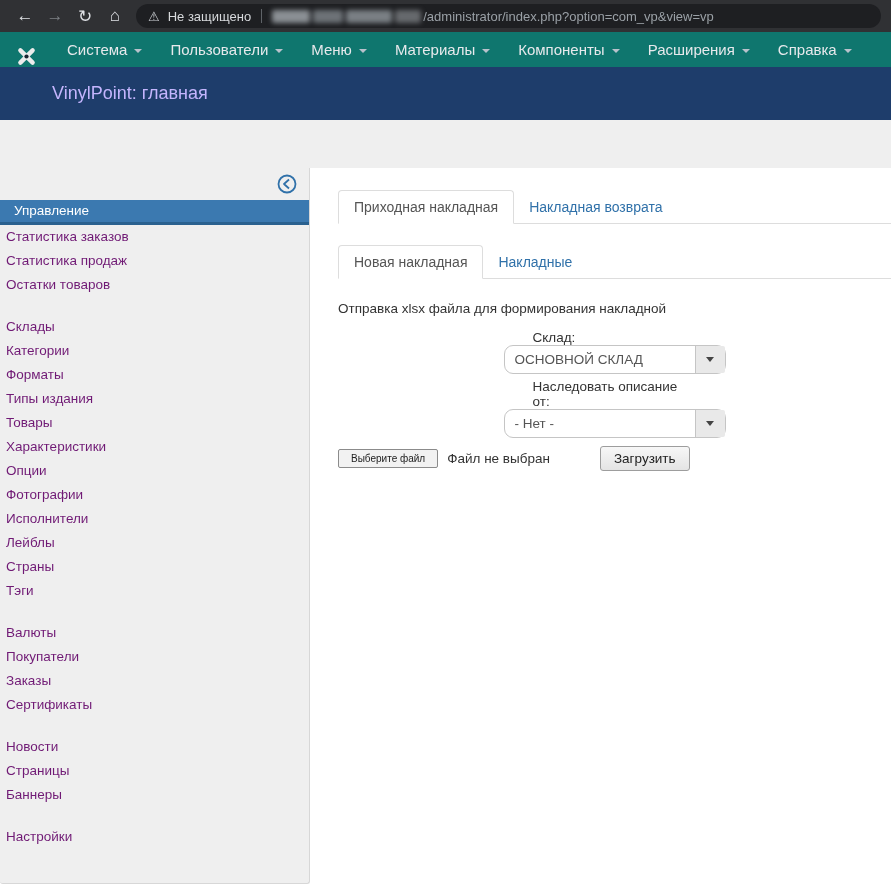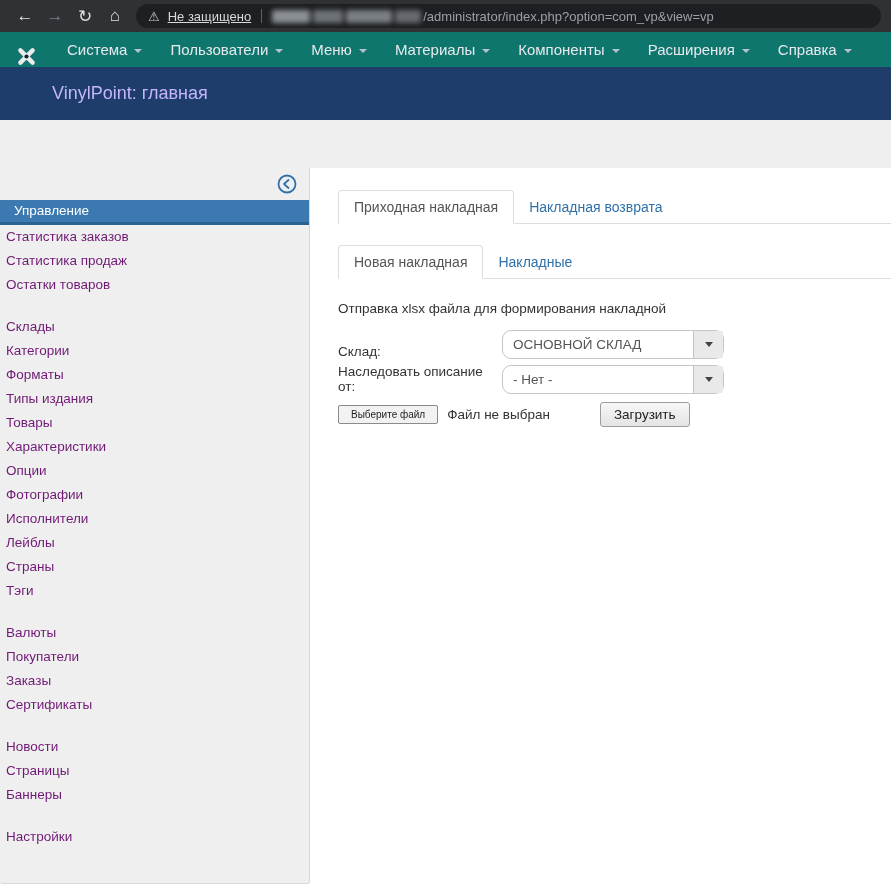--- a/index.html
+++ b/index.html
@@ -6,21 +6,21 @@
   html,body { width:891px; height:893px; background:#fff; font-family:"Liberation Sans",sans-serif; overflow:hidden; }
 
   
   .browser-bar { height:32px; background:#303134; display:flex; align-items:center; padding:0 10px; }
   .nav-ico { width:30px; height:28px; display:flex; align-items:center; justify-content:center;
              font-size:17px; color:#dfe1e5; cursor:pointer; }
   .nav-ico.disabled { color:#7d8186; }
   .omnibox { flex:1; height:24px; margin-left:6px; background:#1e1f22; border-radius:12px;
              display:flex; align-items:center; padding:0 12px; font-size:13px; }
   .warn-ico { color:#cdd0d4; font-size:13px; margin-right:8px; }
-  .sec-label { color:#d7d9dc; white-space:nowrap;text-decoration:underline; }
+  .sec-label { color:#d7d9dc; white-space:nowrap; }
   .omni-sep { width:1px; height:14px; background:#5f6368; margin:0 10px; }
   .redacted { display:flex; gap:3px; margin-right:2px; filter:blur(2.5px); }
   .redacted i { display:block; height:13px; border-radius:2px; }
   .redacted i:nth-child(1){ width:38px; background:#8a8f94; }
   .redacted i:nth-child(2){ width:30px; background:#6d7277; }
   .redacted i:nth-child(3){ width:46px; background:#7a7f84; }
   .redacted i:nth-child(4){ width:26px; background:#66696d; }
   .url-path { color:#9aa0a6; white-space:nowrap; }
 
   
@@ -50,21 +50,21 @@
 
   
   .main { flex:1; background:#fff; min-height:725px; padding:22px 0 0 28px; }
   .nav-tabs { display:flex; align-items:flex-end; border-bottom:1px solid #ddd; }
   .tab { font-size:14px; padding:8px 15px; cursor:pointer; white-space:nowrap; }
   .tab.inactive { color:#3071a9; }
   .tab.active { color:#555; background:#fff; border:1px solid #ddd; border-bottom:1px solid #fff;
                 border-radius:4px 4px 0 0; margin-bottom:-1px; }
   .subtabs { margin-top:21px;text-align:right; }
   .form-desc { margin:22px 0 14px 0; font-size:13.5px; color:#333; }
-  .form-row { display:flex; align-items:flex-end; margin-bottom:5px; }
+  .form-row { display:flex; align-items:center; margin-bottom:5px;flex-direction:column; }
   .form-label { width:164px; font-size:13.5px; color:#333; flex:none; }
   .select-widget { width:222px; height:29px; border:1px solid #c5c5c5; border-radius:9px;
                    display:flex; background:#fff; cursor:pointer; }
   .select-value { flex:1; display:flex; align-items:center; padding:0 10px; font-size:13.5px; color:#555;
                   white-space:nowrap; overflow:hidden; }
   .select-caret-box { width:30px; border-left:1px solid #c5c5c5; background:#e9e9e9; border-radius:0 2px 2px 0;
                       display:flex; align-items:center; justify-content:center; }
   .select-caret { width:0; height:0; border-left:4px solid transparent; border-right:4px solid transparent;
                   border-top:5px solid #444; }
   .file-row { display:flex; align-items:center; margin-top:8px; }

